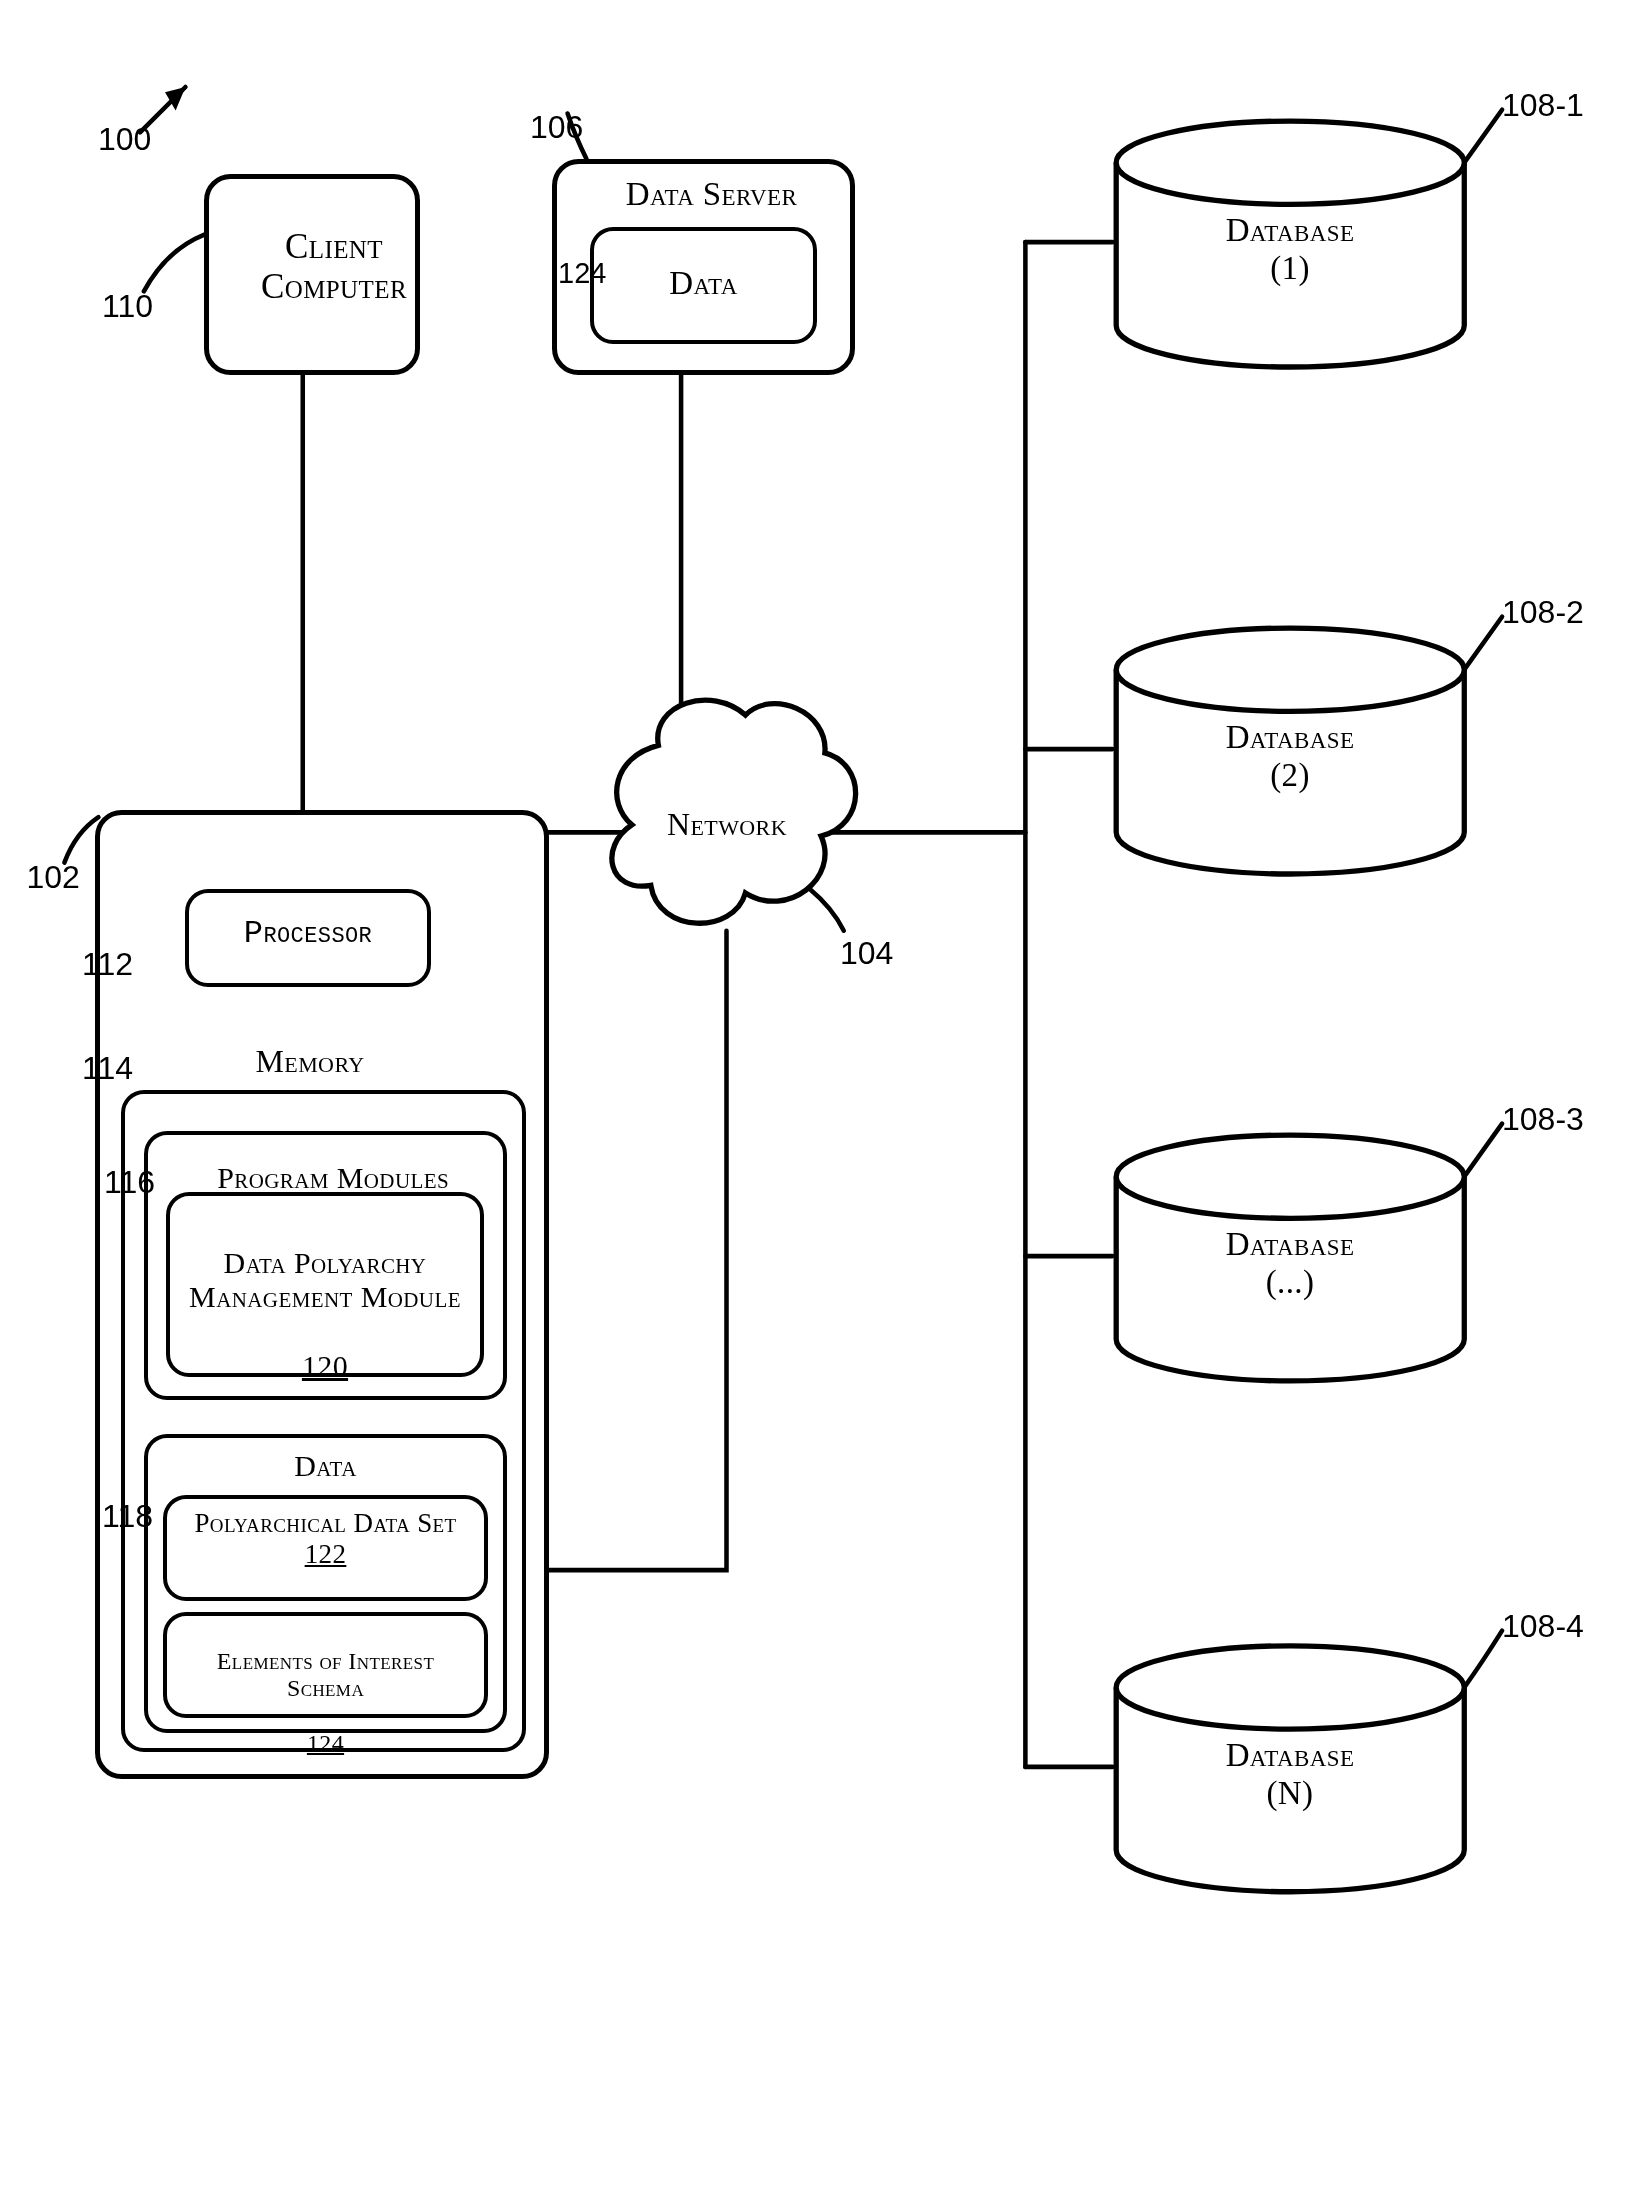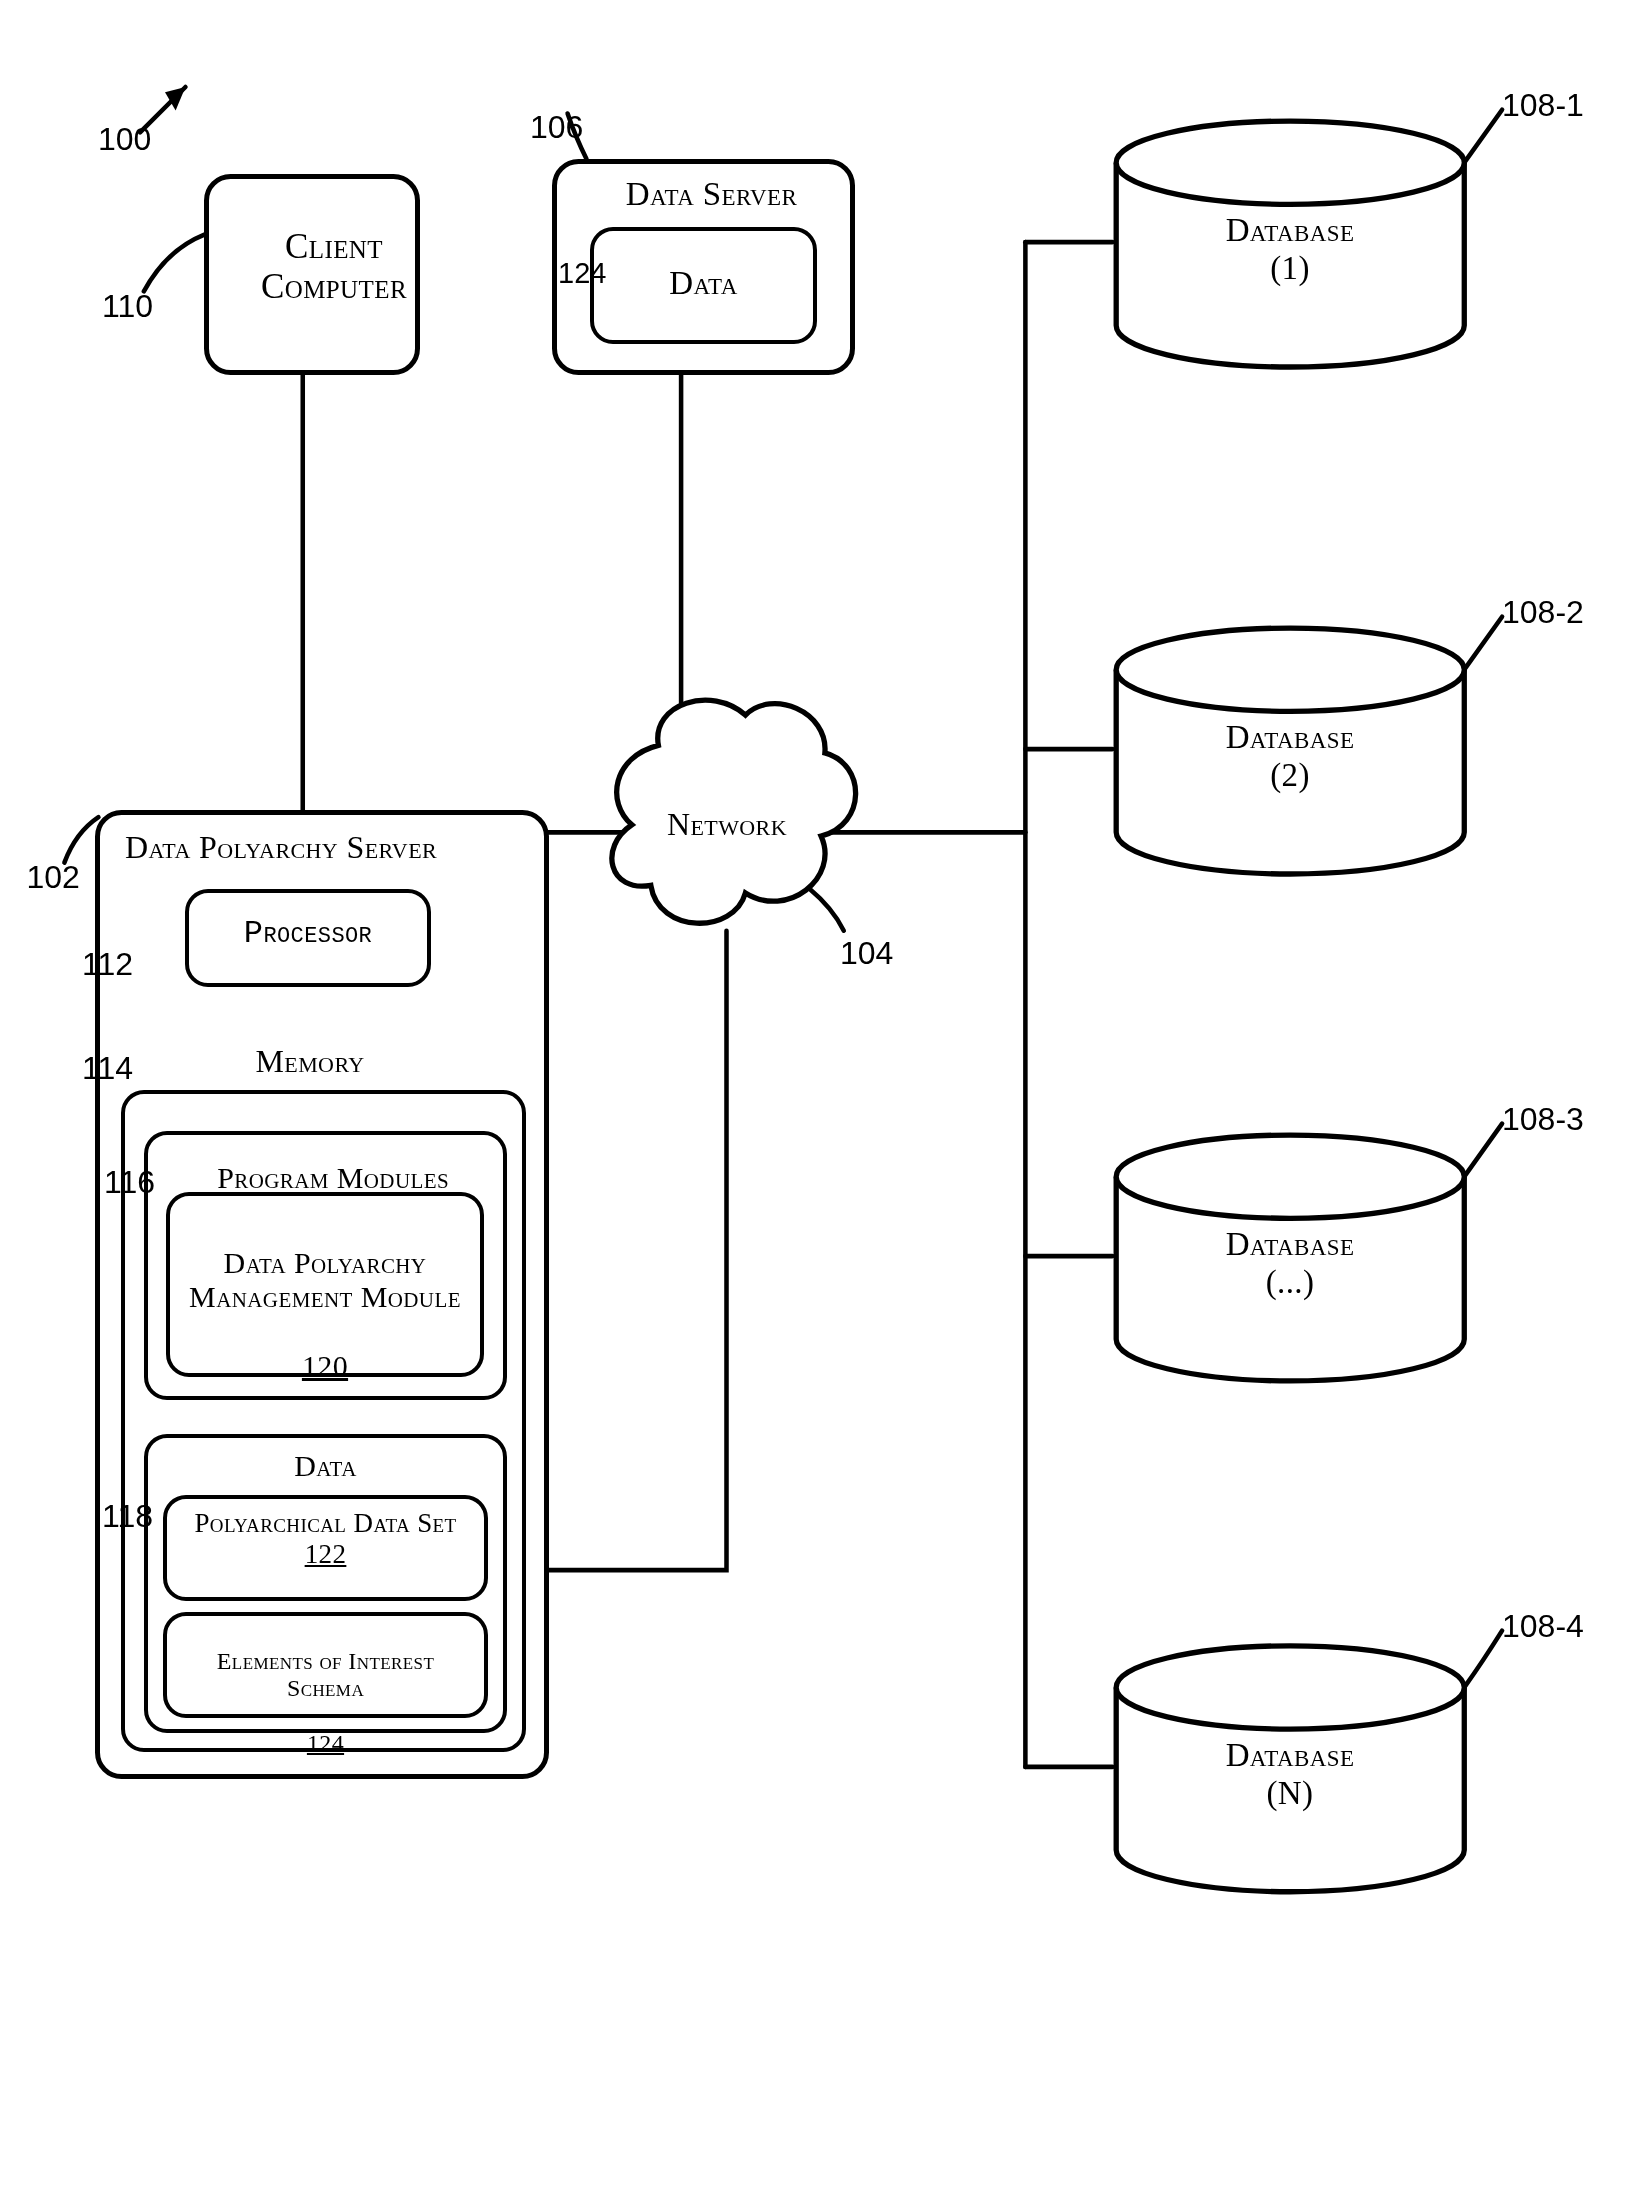--- a/index.html
+++ b/index.html
@@ -140,21 +140,20 @@
   <div class="abs label" style="left:552px; top:176px; width:303px; font-size:33px;padding-left:8px;">Data Server</div>
   <div class="abs box-thin" style="left:590px; top:227px; width:227px; height:117px;"></div>
   <div class="abs num" style="left:558px; top:257px; font-size:29px;">124</div>
   <div class="abs label" style="left:590px; top:265px; width:227px; font-size:33px;">Data</div>
   <div class="abs num" style="left:530px; top:91px;margin-top:18px;">106</div>
 
   <div class="abs label" style="left:621px; top:806px; width:212px; font-size:32px;">Network</div>
   <div class="abs num" style="left:840px; top:935px;">104</div>
 
   <div class="abs box" style="left:95px; top:810px; width:454px; height:969px;"></div>
-  <div class="abs label" style="left:110px; top:829px; width:424px; font-size:32px; text-align:left; padding-left:15px;">Data Polyarchy Server</div>
   <div class="abs num" style="left:26.5px; top:859px;">102</div>
 
   <div class="abs box-thin" style="left:185px; top:889px; width:246px; height:98px;"></div>
   <div class="abs label" style="left:185px; top:916px; width:246px; font-size:32px;font-family:Liberation Mono, monospace;">Processor</div>
   <div class="abs num" style="left:82px; top:946px;">112</div>
 
   <div class="abs label" style="left:189px; top:1043px; width:242px; font-size:32px;">Memory</div>
   <div class="abs num" style="left:82px; top:1050px;">114</div>
 
   <div class="abs box-thin" style="left:121px; top:1090px; width:405px; height:662px;"></div>

